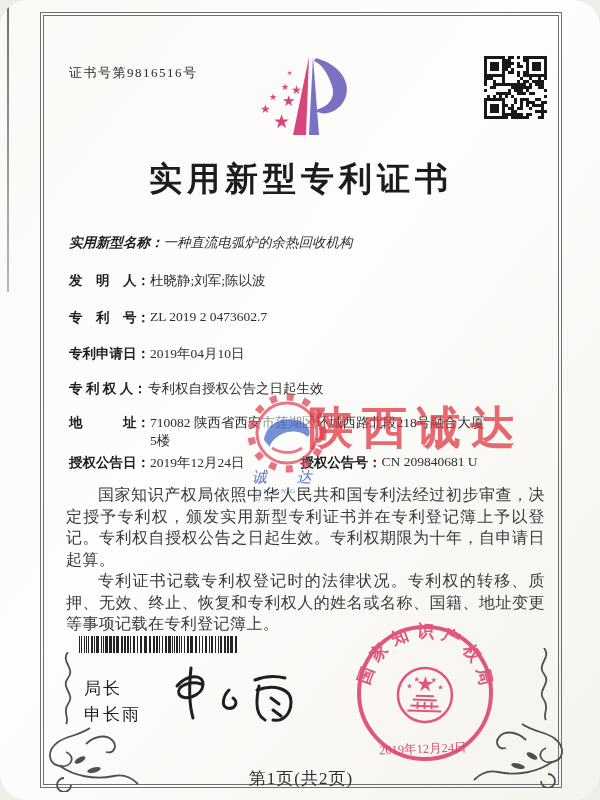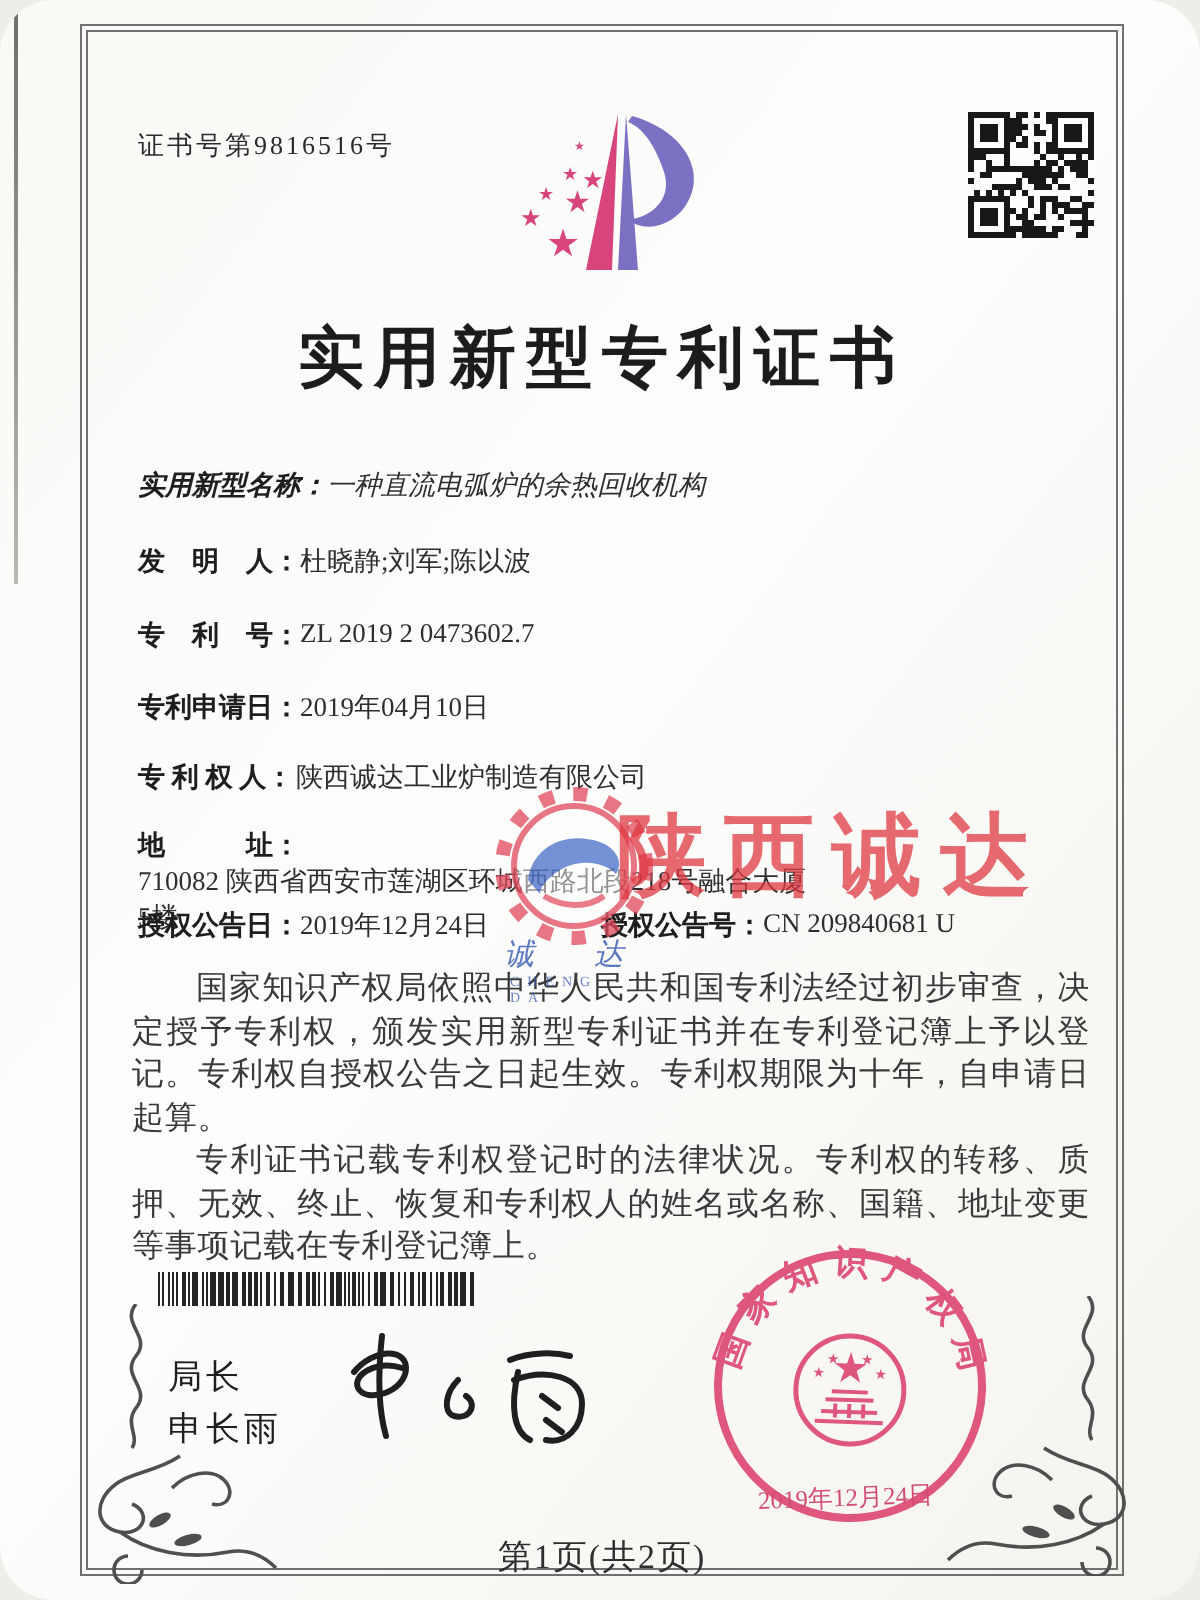--- a/index.html
+++ b/index.html
@@ -13,21 +13,21 @@
            border:4px double #6f6f6f; }
   .cert-no { position:absolute; left:25px; top:48px; font-size:13px; letter-spacing:1.5px; color:#2b2b2b; }
   .qr { position:absolute; left:440px; top:40px; }
   .cnipa-logo { position:absolute; left:212px; top:30px; }
   .title { position:absolute; left:0; top:141px; width:100%; text-align:center;
            font-size:33px; font-weight:bold; letter-spacing:5px; color:#1c1c1c; }
   .row { position:absolute; left:25px; display:flex; font-size:13.5px; color:#222; white-space:nowrap; }
   .row .lab { font-weight:bold; min-width:79px; color:#1e1e1e; }
   .row .val { color:#2e2e2e; }
   .r-name     { top:218px;font-style:italic; } .r-inventor { top:256px; } .r-patno { top:293px; }
-  .r-filing   { top:329px; } .r-patentee { top:364px; } .r-addr  { top:398px;flex-direction:column; }
+  .r-filing   { top:329px; } .r-patentee { top:364px; } .r-addr  { top:398px; }
   .r-grant    { top:438px; }
   .addr-val span { display:block; line-height:18px; white-space:nowrap; }
   .pair2 { margin-left:56px; display:flex; }
   .paras { position:absolute; left:22px; top:468px; width:479px; font-size:16px;
            line-height:21.5px; color:#3a3a3a; text-align:justify; }
   .paras p { text-indent:2em; letter-spacing:.4px; }
   .barcode { position:absolute; left:35px; top:620px; }
   .director { position:absolute; left:40px; top:660px; font-size:17px; line-height:26px;
               letter-spacing:2px; color:#1f1f1f; }
   .signature { position:absolute; left:115px; top:640px; }
@@ -237,21 +237,21 @@
     <div class="row r-patno">
       <span class="lab">专　利　号：</span>
       <span class="val">ZL 2019 2 0473602.7</span>
     </div>
     <div class="row r-filing">
       <span class="lab">专利申请日：</span>
       <span class="val">2019年04月10日</span>
     </div>
     <div class="row r-patentee">
       <span class="lab">专 利 权 人：</span>
-      <span class="val">陕西诚达工业炉制造有限公司</span>
+      <span class="val">专利权自授权公告之日起生效</span>
     </div>
     <div class="row r-addr">
       <span class="lab">地　　　址：</span>
       <span class="val addr-val">
         <span>710082 陕西省西安市莲湖区环城西路北段218号融合大厦</span>
         <span>5楼</span>
       </span>
     </div>
     <div class="row r-grant">
       <span class="lab">授权公告日：</span>

